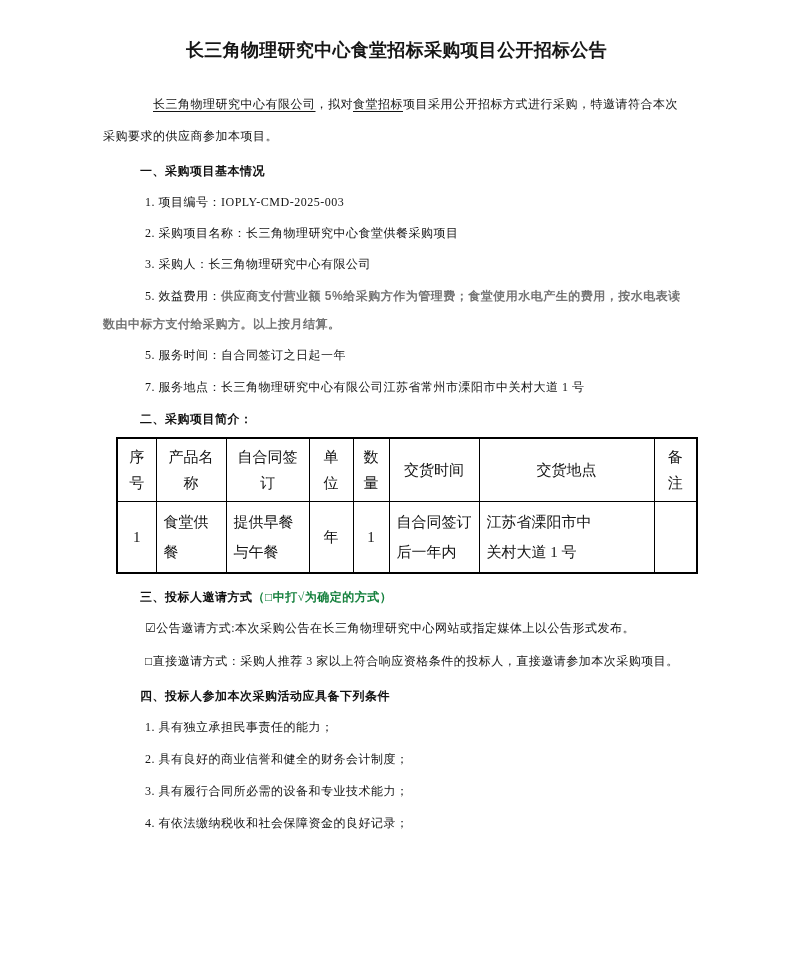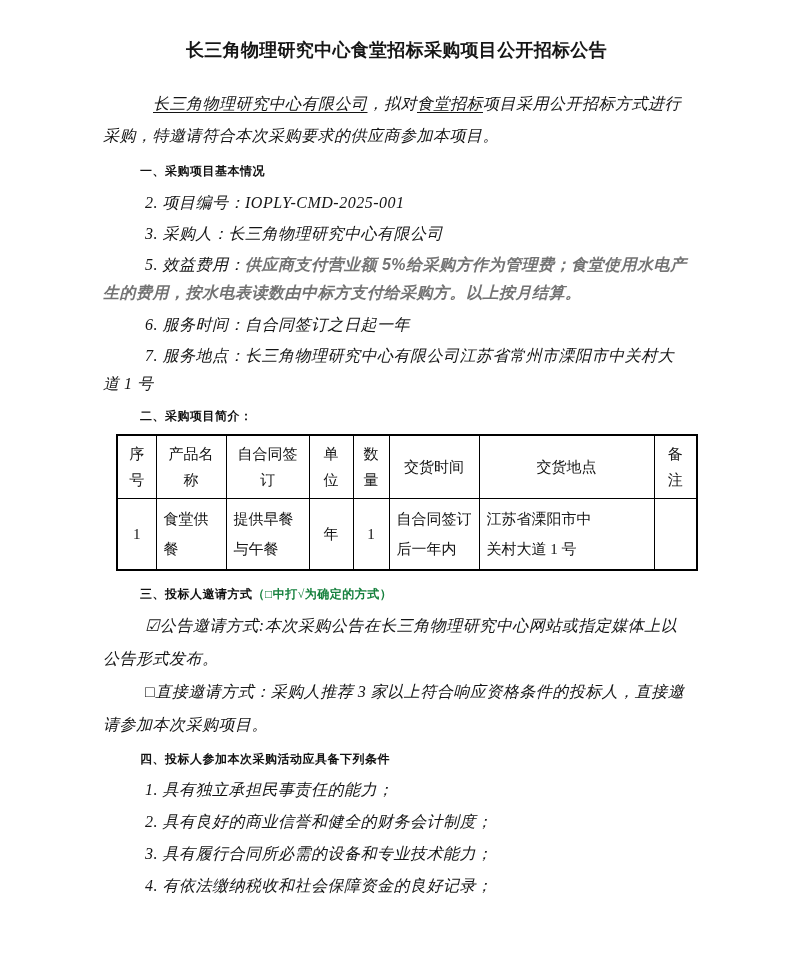--- a/index.html
+++ b/index.html
@@ -19,21 +19,21 @@
     margin:8px 0 0 0;
     font-size:18px;
     line-height:28px;
     font-weight:bold;
     text-align:center;
     letter-spacing:0.3px;
     color:#161616;
     font-family:"Liberation Sans","DejaVu Sans",sans-serif;
   }
   p { margin:0; }
-  .bodytext { font-size:16px; letter-spacing:0.5px;font-style:italic; }
+  .bodytext { font-size:12px; letter-spacing:0.5px; }
   .intro {
     margin-top:24px;
     line-height:32px;
     text-indent:50px;
   }
   .u { text-decoration:underline; text-underline-offset:3px; }
   .sec {
     margin:4px 0 0 0;
     padding-left:37px;
     font-size:12px;
@@ -85,24 +85,25 @@
 <body>
 
 <div class="page">
 
   <h1 class="title">长三角物理研究中心食堂招标采购项目公开招标公告</h1>
 
   <p class="bodytext intro"><span class="u">长三角物理研究中心有限公司</span><span>，拟对</span><span class="u">食堂招标</span><span>项目采用公开招标方式进行采购，特邀请符合本次采购要求的供应商参加本项目。</span></p>
 
   <h2 class="sec">一、采购项目基本情况</h2>
 
-  <p class="bodytext item">2. 项目编号：IOPLY-CMD-2025-001</p>
+  <p class="bodytext item">1. 项目编号：IOPLY-CMD-2025-003</p>
+  <p class="bodytext item">2. 采购项目名称：长三角物理研究中心食堂供餐采购项目</p>
   <p class="bodytext item">3. 采购人：长三角物理研究中心有限公司</p>
   <p class="bodytext item multi"><span>5. 效益费用：</span><span class="boldseg">供应商支付营业额 5%给采购方作为管理费；食堂使用水电产生的费用，按水电表读数由中标方支付给采购方。以上按月结算。</span></p>
-  <p class="bodytext item">6. 服务时间：自合同签订之日起一年</p>
+  <p class="bodytext item">5. 服务时间：自合同签订之日起一年</p>
   <p class="bodytext item multi">7. 服务地点：长三角物理研究中心有限公司江苏省常州市溧阳市中关村大道 1 号</p>
 
   <h2 class="sec" style="line-height:28px;">二、采购项目简介：</h2>
 
   <table class="spec">
     <colgroup>
       <col style="width:39px">
         <col style="width:70px">
         <col style="width:83px">
         <col style="width:44px">

